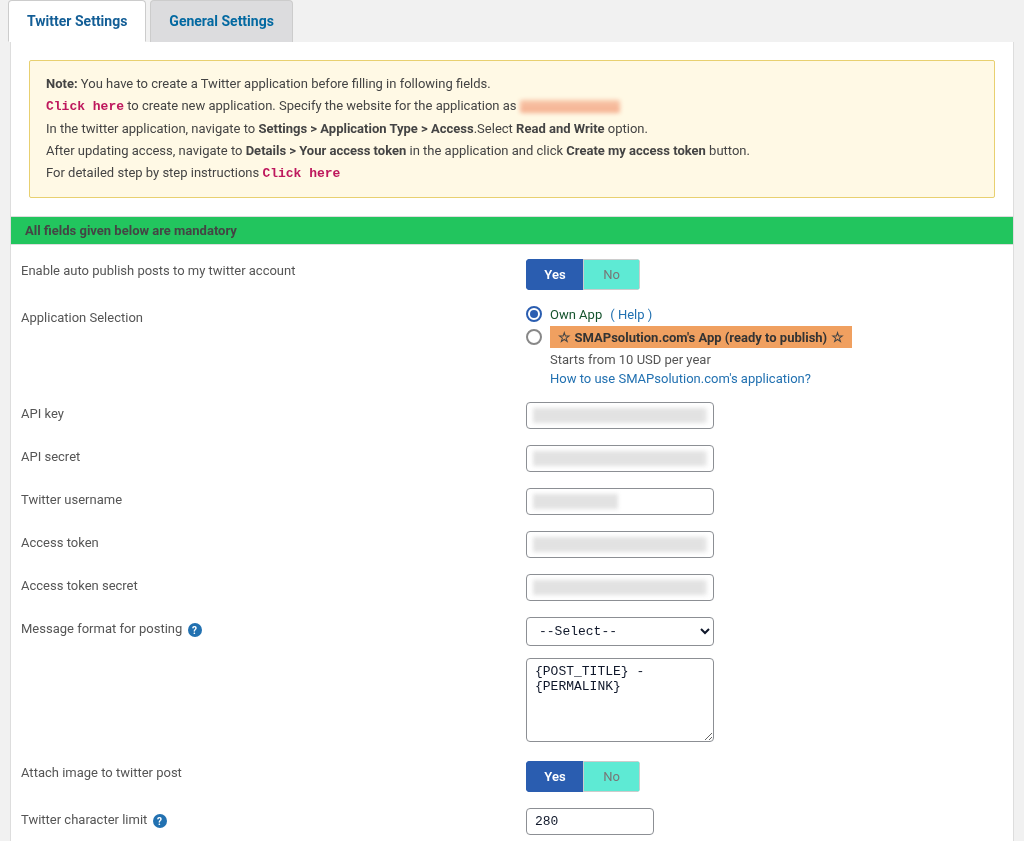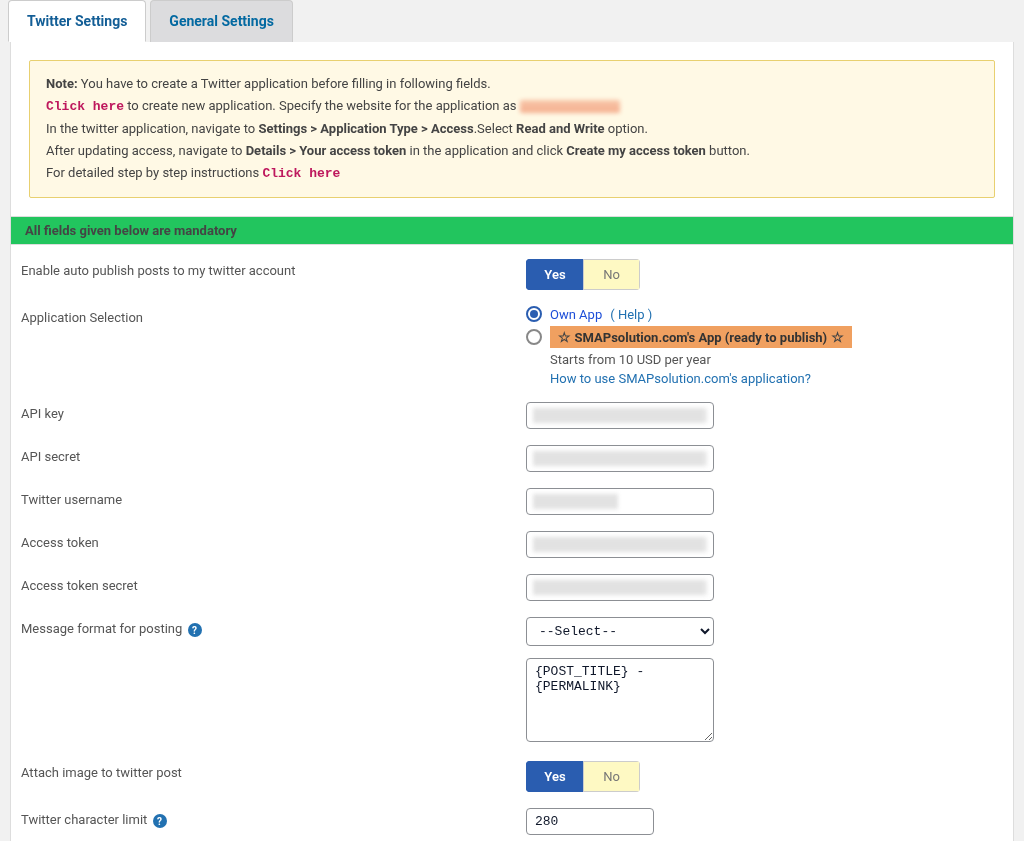--- a/index.html
+++ b/index.html
@@ -96,21 +96,21 @@
       border: 1px solid #ccc;
     }
     .toggle-btn.yes { border-right: none; }
     .toggle-btn.active-yes {
       background: #2a5db0;
       color: #fff;
       border-color: #2a5db0;
       font-weight: 600;
     }
     .toggle-btn.inactive {
-      background: #fef9c3;
+      background: #5eead4;
       color: #777;
     }
     .radio-line {
       display: flex;
       align-items: center;
       gap: 8px;
       margin-bottom: 4px;
     }
     .radio-outer {
       width: 16px;
@@ -122,21 +122,21 @@
       justify-content: center;
       cursor: pointer;
     }
     .radio-outer.unchecked { border-color: #888; }
     .radio-inner {
       width: 8px;
       height: 8px;
       background: #2a5db0;
       border-radius: 50%;
     }
-    .own-app-label { color: #1d4ed8; text-align: right; }
+    .own-app-label { color: #14532d; text-align: right; }
     .help-link { color: #2271b1; text-decoration: none; }
     .smap-badge {
       display: inline-flex;
       align-items: center;
       gap: 4px;
       background: #f0a060;
       padding: 3px 8px;
       font-weight: 700;
       color: #333;
     }

